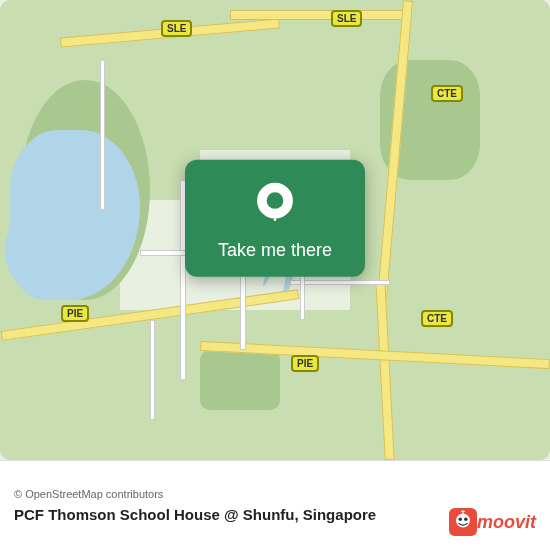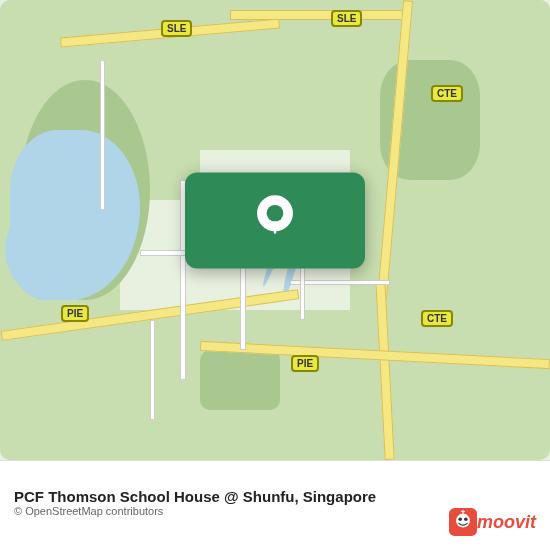--- a/index.html
+++ b/index.html
@@ -193,27 +193,28 @@
   <div class="highway-badge" style="left:30px;top:305px;">PIE</div>
   <div class="highway-badge" style="left:260px;top:355px;">PIE</div>
 
   <div id="popup-card">
 
     <svg class="location-pin" viewBox="0 0 50 60" xmlns="http://www.w3.org/2000/svg">
       <circle cx="25" cy="25" r="23" fill="white" stroke="#2e8b57" stroke-width="3"></circle>
       <circle cx="25" cy="25" r="10" fill="#2e8b57"></circle>
       <path d="M25 48 L25 36" stroke="white" stroke-width="3" stroke-linecap="round"></path>
     </svg>
+    <span class="btn-label">Take me there</span>
   </div>
 
 </div>
 
 <div id="bottom-bar">
+  <div id="attribution">© OpenStreetMap contributors</div>
   <div id="place-name">PCF Thomson School House @ Shunfu, Singapore</div>
-  <div id="attribution">© OpenStreetMap contributors</div>
 
   <div id="moovit-logo">
 
     <svg class="moovit-icon" viewBox="0 0 40 40" xmlns="http://www.w3.org/2000/svg">
       <rect width="40" height="40" rx="8" fill="#e74c3c"></rect>
       <circle cx="20" cy="18" r="10" fill="white"></circle>
       <circle cx="16" cy="16" r="2.5" fill="#333"></circle>
       <circle cx="24" cy="16" r="2.5" fill="#333"></circle>
       <path d="M14 22 Q20 27 26 22" stroke="#333" stroke-width="1.5" fill="none" stroke-linecap="round"></path>
 

